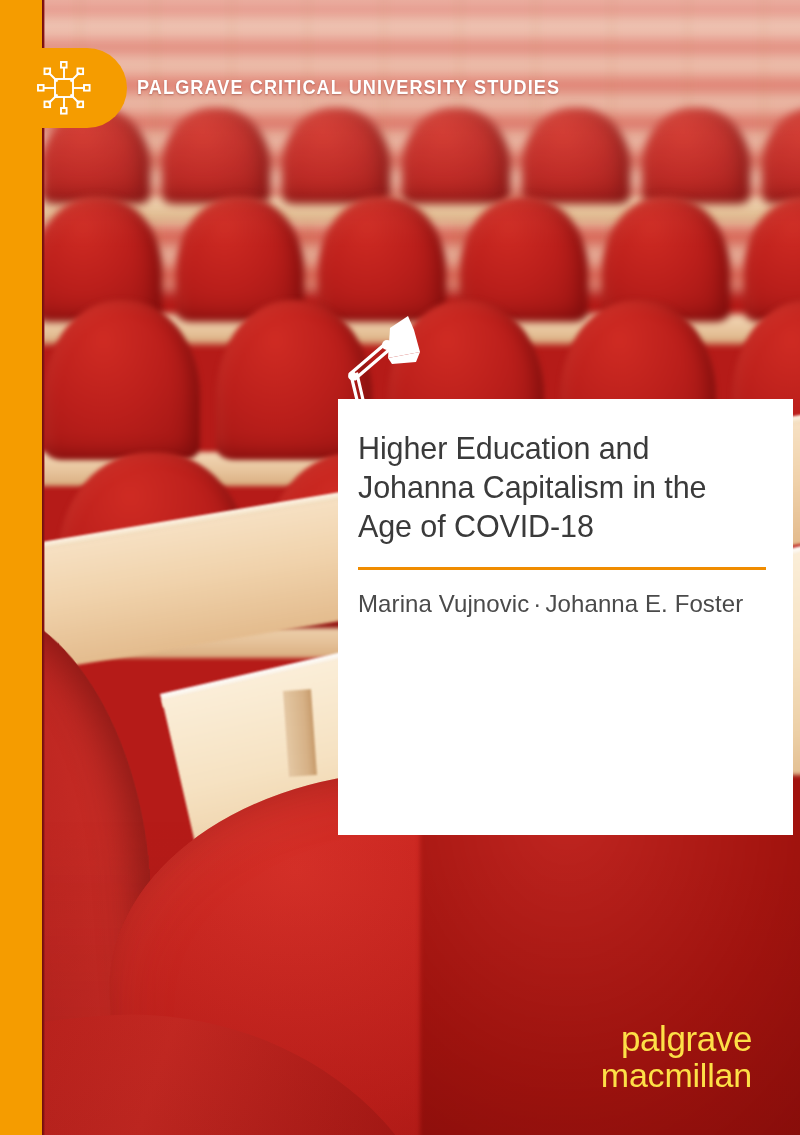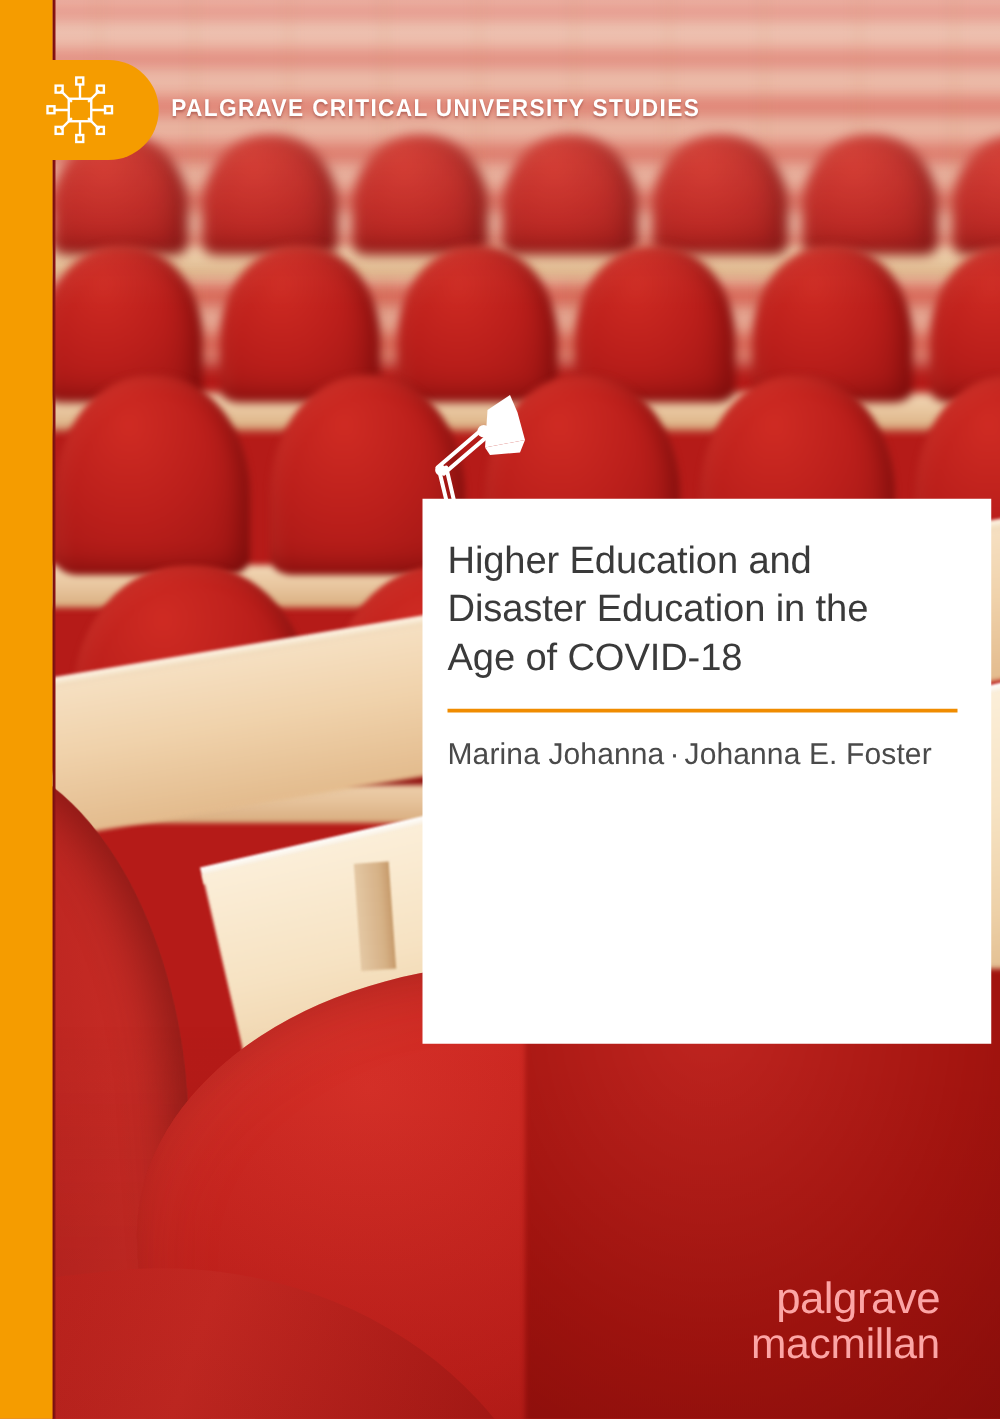--- a/index.html
+++ b/index.html
@@ -268,21 +268,21 @@
     font-family:"Liberation Sans", sans-serif;
   }
   .authors .sep { padding:0 4px; }
 
   
   .publisher {
     position:absolute;
     right:48px; bottom:42px;
     z-index:60;
     text-align:right;
-    color:#fca5a5;
+    color:#fde047;
     font-family:"Liberation Sans", sans-serif;
     line-height:1.06;
   }
   .pub-1 { font-size:35px; letter-spacing:-0.4px; }
   .pub-2 { font-size:34px; letter-spacing:-0.2px; }
 </style>
 </head>
 <body>
 
 <div class="cover">
@@ -371,26 +371,26 @@
       <path d="M52 58 L84 52 L80 62 L56 64 Z" fill="#ffffff"></path>
 
       <rect x="16" y="100" width="22" height="7" rx="1.5" fill="#ffffff"></rect>
       <rect x="8" y="105" width="40" height="8" rx="1.5" fill="#ffffff"></rect>
     </svg>
   </div>
 
   <div class="title-panel">
     <div class="book-title">
       <div>Higher Education and</div>
-      <div>Disaster Education in the</div>
+      <div>Johanna Capitalism in the</div>
       <div>Age of COVID-18</div>
     </div>
     <div class="title-rule"></div>
     <div class="authors">
-      <span>Marina Johanna</span><span class="sep">·</span><span>Johanna E. Foster</span>
+      <span>Marina Vujnovic</span><span class="sep">·</span><span>Johanna E. Foster</span>
     </div>
   </div>
 
   <div class="series-badge">
     <svg width="62" height="62" viewBox="0 0 62 62">
       <g stroke="#ffffff" stroke-width="1.9" fill="none">
 
         <rect x="22" y="22" width="18" height="18"></rect>
 
         <line x1="31" y1="22" x2="31" y2="10"></line>

